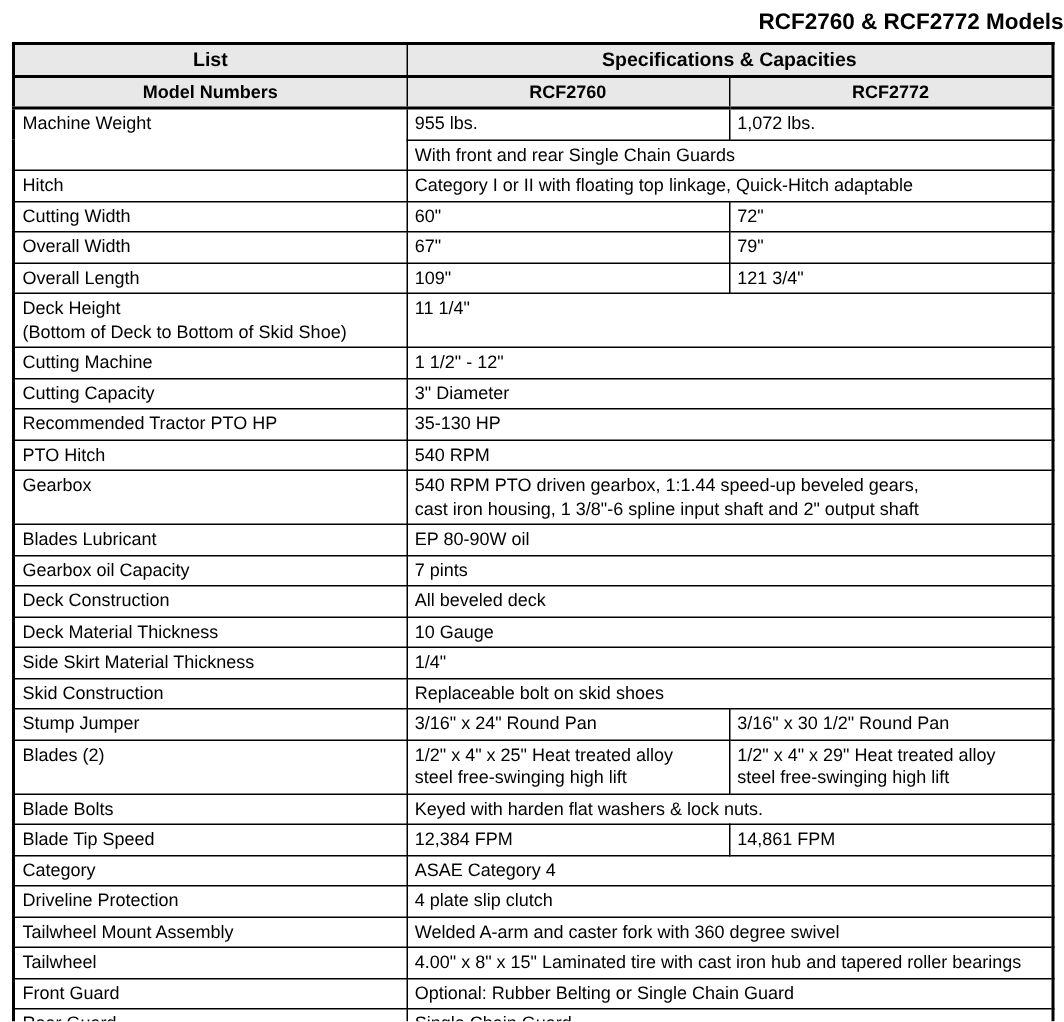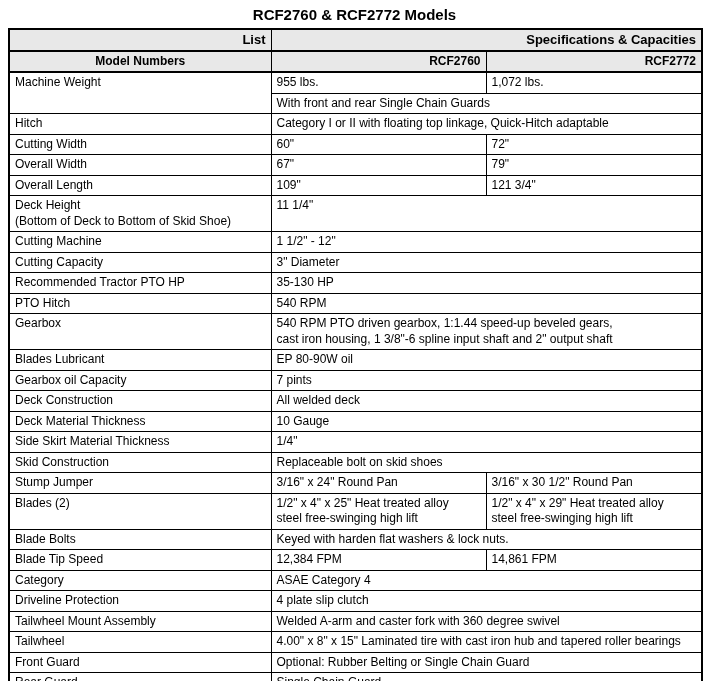--- a/index.html
+++ b/index.html
@@ -10,21 +10,21 @@
     font-family: "Liberation Sans", sans-serif;
     color: #000000;
   }
   .page {
     width: 709px;
     height: 681px;
     background: #ffffff;
     overflow: hidden;
   }
   .title {
-    text-align: center;
+    text-align: right;
     font-weight: bold;
     font-size: 15px;
     padding-top: 6px;
     padding-bottom: 5px;
     letter-spacing: 0px;
   }
   table.spec-table {
     border-collapse: collapse;
     table-layout: fixed;
     margin-left: 8px;
@@ -37,21 +37,21 @@
     font-size: 12px;
     line-height: 15.5px;
     padding: 2px 5px;
     vertical-align: top;
     white-space: pre-line;
     overflow: hidden;
   }
   td.cell-header {
     background: #e8e8e8;
     font-weight: bold;
-    text-align: right;
+    text-align: center;
   }
   td.cell-header-label {
     background: #e8e8e8;
     font-weight: bold;
     text-align: center;
   }
   td.cell-label {
     background: #ffffff;
     font-weight: normal;
     text-align: left;
@@ -147,21 +147,21 @@
         <tr>
           <td class="cell-label">Blades Lubricant</td>
           <td class="cell-value" colspan="2">EP 80-90W oil</td>
         </tr>
         <tr>
           <td class="cell-label">Gearbox oil Capacity</td>
           <td class="cell-value" colspan="2">7 pints</td>
         </tr>
         <tr>
           <td class="cell-label">Deck Construction</td>
-          <td class="cell-value" colspan="2">All welded deck</td>
+          <td class="cell-value" colspan="2">All beveled deck</td>
         </tr>
         <tr>
           <td class="cell-label">Deck Material Thickness</td>
           <td class="cell-value" colspan="2">10 Gauge</td>
         </tr>
         <tr>
           <td class="cell-label">Side Skirt Material Thickness</td>
           <td class="cell-value" colspan="2">1/4"</td>
         </tr>
         <tr>

